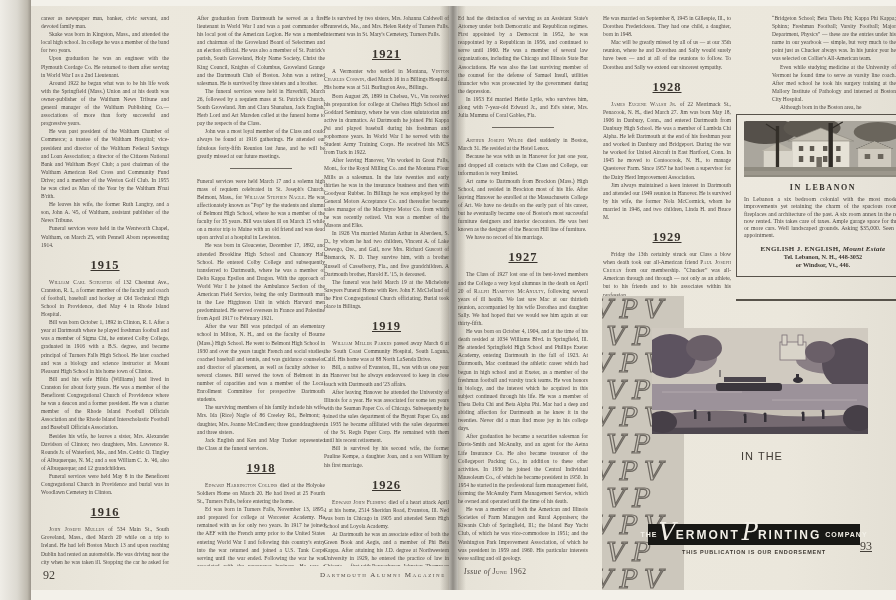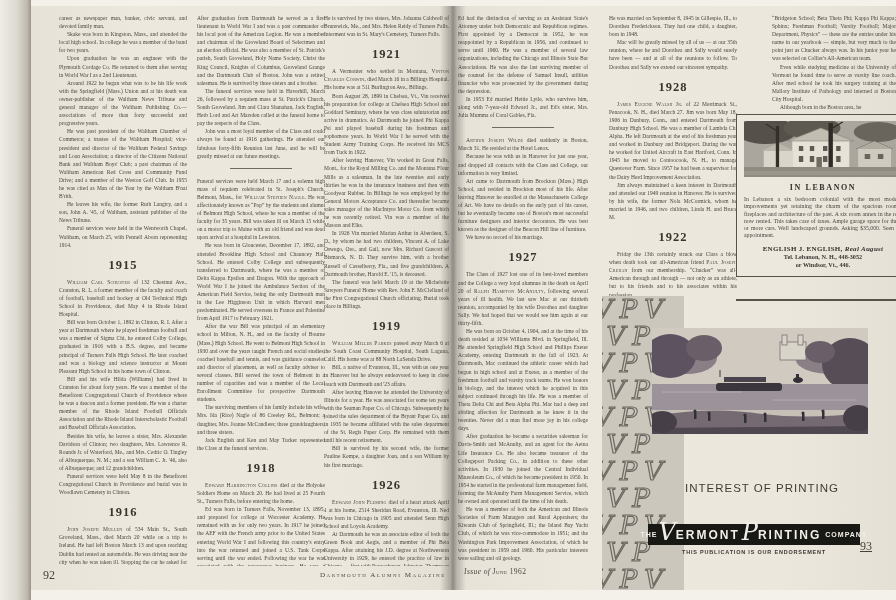--- a/index.html
+++ b/index.html
@@ -13,24 +13,24 @@
   .page-left{left:31px;width:418px;}
   .page-right{left:458px;width:438px;}
   .gutter{position:absolute;left:440px;top:6px;height:584px;width:26px;pointer-events:none;
     background:linear-gradient(90deg,rgba(80,74,64,0) 0%,rgba(80,74,64,.28) 30%,rgba(60,55,48,.55) 50%,rgba(80,74,64,.25) 72%,rgba(80,74,64,0) 100%);}
   .c{position:absolute;top:8px;height:552px;overflow:hidden;text-align:justify;
      font-size:5.5px;line-height:8.1px;color:#4b4540;}
   .c p{margin:0;text-indent:8px;}
   .c p.ni{text-indent:0;}
   .sc{font-variant:small-caps;letter-spacing:.2px;}
   .yr{font-weight:bold;font-size:12.5px;line-height:13px;text-align:center;
-      margin:10px 0 6px;letter-spacing:1px;color:#39342e;text-indent:0;}
+      margin:10px 0 6px;letter-spacing:1px;color:#39342e;text-indent:0;text-decoration:underline;}
   .rule{width:62px;border-top:1px solid #6f6a62;height:0;margin:8px auto;}
-  #L1{left:28px;width:128px;} #L2{left:166px;width:128px;} #L3{left:293px;width:125px;}
-  #R1{left:0;width:130px;} #R2{left:151px;width:128px;} #R3{left:314px;width:124px;height:102px;}
+  #L1{left:10px;width:128px;} #L2{left:166px;width:128px;} #L3{left:293px;width:125px;}
+  #R1{left:0;width:130px;} #R2{left:145px;width:128px;} #R3{left:314px;width:124px;height:102px;}
   .pgnum{position:absolute;font-size:12px;color:#45403a;}
   .pg92{left:12px;top:562px;} .pg93{left:402px;top:533px;text-decoration:underline;}
   .dam{position:absolute;left:150px;top:565px;width:265px;text-align:right;font-size:7px;
        font-variant:small-caps;letter-spacing:1.6px;color:#4b4540;}
   .issue{position:absolute;left:6px;top:561px;font-size:7.5px;color:#4b4540;letter-spacing:.4px;}
   .issue .scx{font-variant:small-caps;}
   
   .leb{position:absolute;left:278px;top:108px;width:158px;border:1px solid #57524a;
        padding:6px 7px 6px;background:rgba(255,255,255,0.06);}
   .leb-photo{display:block;width:100%;height:56px;}
@@ -131,21 +131,21 @@
         <p>He was born on October 4, 1904, and at the time of his death resided at 1034 Williams Blvd. in Springfield, Ill. He attended Springfield High School and Phillips Exeter Academy, entering Dartmouth in the fall of 1923. At Dartmouth, Mac continued the athletic career which had begun in high school and at Exeter, as a member of the freshman football and varsity track teams. He won honors in biology, and the interest which he acquired in this subject continued through his life. He was a member of Theta Delta Chi and Beta Alpha Phi. Mac had a deep and abiding affection for Dartmouth as he knew it in the twenties. Never did a man find more joy in his college days.</p>
         <p>After graduation he became a securities salesman for Davis-Smith and McAnulty, and an agent for the Aetna Life Insurance Co. He also became treasurer of the Collegeport Packing Co., in addition to these other activities. In 1930 he joined the Central Individual Mausoleum Co., of which he became president in 1950. In 1954 he started in the professional farm management field, forming the McAnulty Farm Management Service, which he owned and operated until the time of his death.</p>
         <p>He was a member of both the American and Illinois Societies of Farm Managers and Rural Appraisers; the Kiwanis Club of Springfield, Ill.; the Island Bay Yacht Club, of which he was vice-commodore in 1951; and the Washington Park Improvement Association, of which he was president in 1959 and 1960. His particular interests were sailing and oil geology.</p>
       </div>
     <div class="c" id="R2">
         <p class="ni">He was married on September 8, 1945 in Gillespie, Ill., to Dorothea Frederickson. They had one child, a daughter, born in 1948.</p>
         <p>Mac will be greatly missed by all of us — at our 35th reunion, where he and Dorothea and Sally would surely have been — and at all of the reunions to follow. To Dorothea and Sally we extend our sincerest sympathy.</p>
         <div class="yr">1928</div>
         <p><span class="sc">James Eugene Walsh Jr.</span> of 22 Merrimack St., Penacook, N. H., died March 27. Jim was born May 18, 1906 in Danbury, Conn., and entered Dartmouth from Danbury High School. He was a member of Lambda Chi Alpha. He left Dartmouth at the end of his freshman year and worked in Danbury and Bridgeport. During the war he worked for United Aircraft in East Hartford, Conn. In 1945 he moved to Contoocook, N. H., to manage Questover Farm. Since 1957 he had been a supervisor for the Dairy Herd Improvement Association.</p>
         <p>Jim always maintained a keen interest in Dartmouth and attended our 1949 reunion in Hanover. He is survived by his wife, the former Nola McCormick, whom he married in 1946, and two children, Linda H. and Bruce M.</p>
-        <div class="yr">1922</div>
+        <div class="yr">1929</div>
         <p>Friday the 13th certainly struck our Class a blow when death took our all-American friend <span class="sc">Paul Joseph Crehan</span> from our membership. “Chucker” was all-American through and through — not only as an athlete, but to his friends and to his associates within his profession.</p>
       </div>
     <div class="c" id="R3">
         <p class="ni">“Bridgeton School; Beta Theta Phi; Kappa Phi Kappa; Sphinx; Freshman Football; Varsity Football; Major Department, Physics” — these are the entries under his name in our yearbook — simple, but very much to the point just as Chucker always was. In his junior year he was selected on Collier's All-American team.</p>
         <p>Even while studying medicine at the University of Vermont he found time to serve as varsity line coach. After med school he took his surgery training at the Mallory Institute of Pathology and interned at Boston City Hospital.</p>
         <p>Although born in the Boston area, he</p>
       </div>
 
     <div class="leb">
       <svg class="leb-photo" viewBox="0 0 144 56" preserveAspectRatio="none">
@@ -175,21 +175,21 @@
         <rect x="77" y="2" width="4" height="45" fill="#2e2a25"></rect>
         <line x1="79" y1="8" x2="90" y2="1" stroke="#2e2a25" stroke-width="1.2"></line>
         <line x1="30" y1="10" x2="20" y2="3" stroke="#332f29" stroke-width="1"></line>
         <rect x="0" y="46" width="144" height="10" fill="#8f8b80"></rect>
         <rect x="0" y="50" width="144" height="4" fill="#9c978c"></rect>
       </svg>
       <div class="leb-h">IN LEBANON</div>
       <p class="leb-b">In Lebanon a six bedroom colonial with the most modern improvements yet retaining the charm of the spacious rooms, fireplaces and architecture of the past. A six room annex in the rear now rented. This takes care of taxes. Ample garage space for three or more cars. Well landscaped grounds. Asking $35,000. Seen by appointment.</p>
       <div class="leb-agent">
         <span>ENGLISH J. ENGLISH,</span>
-        <i>Real August</i>
+        <i>Mount Estate</i>
       </div>
       <div class="leb-tel">Tel. Lebanon, N. H., 448-3052</div>
       <div class="leb-tel">or Windsor, Vt., 446.</div>
     </div>
     <div class="leb-rule"></div>
 
     <svg class="vp-pattern" viewBox="0 0 82 294" preserveAspectRatio="none">
       <rect width="82" height="294" fill="#ccc7bc"></rect>
       <g font-family="DejaVu Serif, serif" font-style="italic" font-size="26" fill="none" stroke="#6d6861" stroke-width="1.2" letter-spacing="7">
         <text x="-8" y="22">VPV</text>
@@ -237,21 +237,21 @@
         <rect x="92" y="88" width="2.5" height="7"></rect>
           <circle cx="93" cy="87" r="1.6"></circle>
         <rect x="112" y="87" width="2.5" height="7"></rect>
           <circle cx="113" cy="86" r="1.6"></circle>
         <rect x="150" y="86" width="2.5" height="7"></rect>
           <circle cx="151" cy="85" r="1.6"></circle>
         <rect x="170" y="84" width="2.5" height="7"></rect>
           <circle cx="171" cy="83" r="1.6"></circle>
       </g>
     </svg>
-    <div class="interest">INTEREST OF PRINTING</div>
+    <div class="inthe">IN THE</div>
     <div class="vpc-bar">
       <span class="vpc-the">THE</span>
       <span class="vpc-script">V</span>
       <span class="vpc-big">ERMONT</span>
       <span class="vpc-script">P</span>
       <span class="vpc-big">RINTING</span>
       <span class="vpc-co">COMPANY</span>
     </div>
     <div class="endorse">THIS PUBLICATION IS OUR ENDORSEMENT</div>
 

